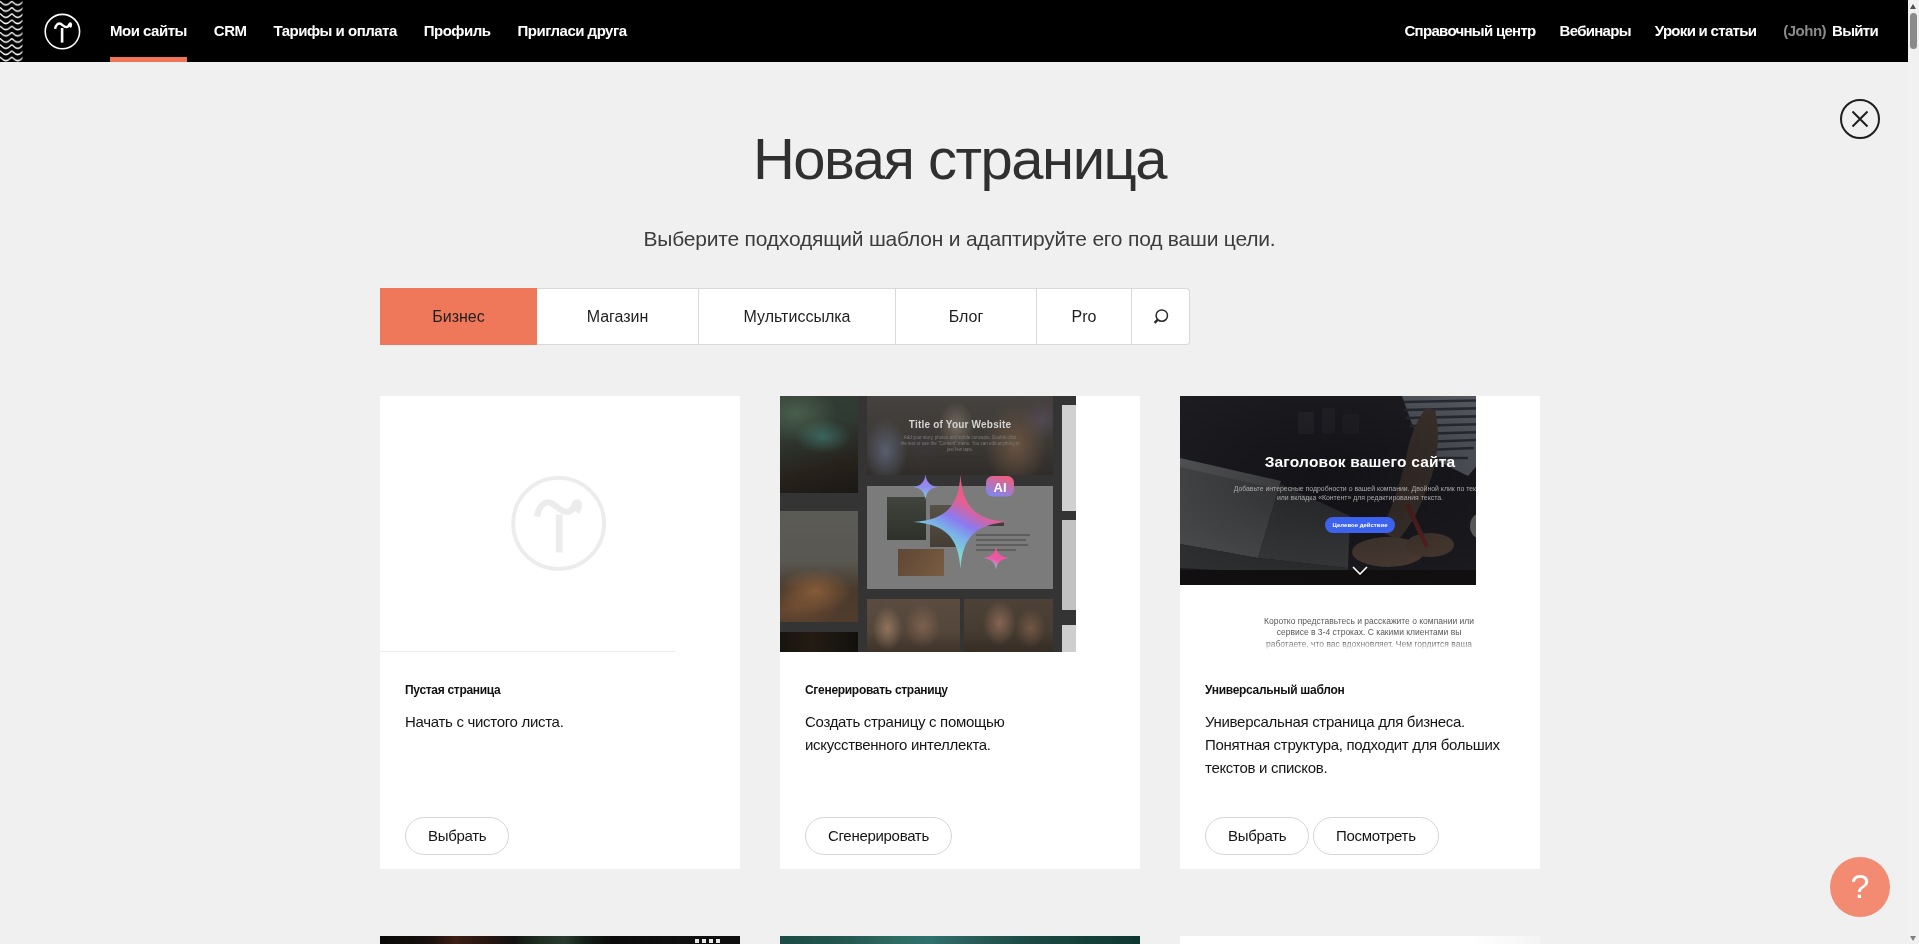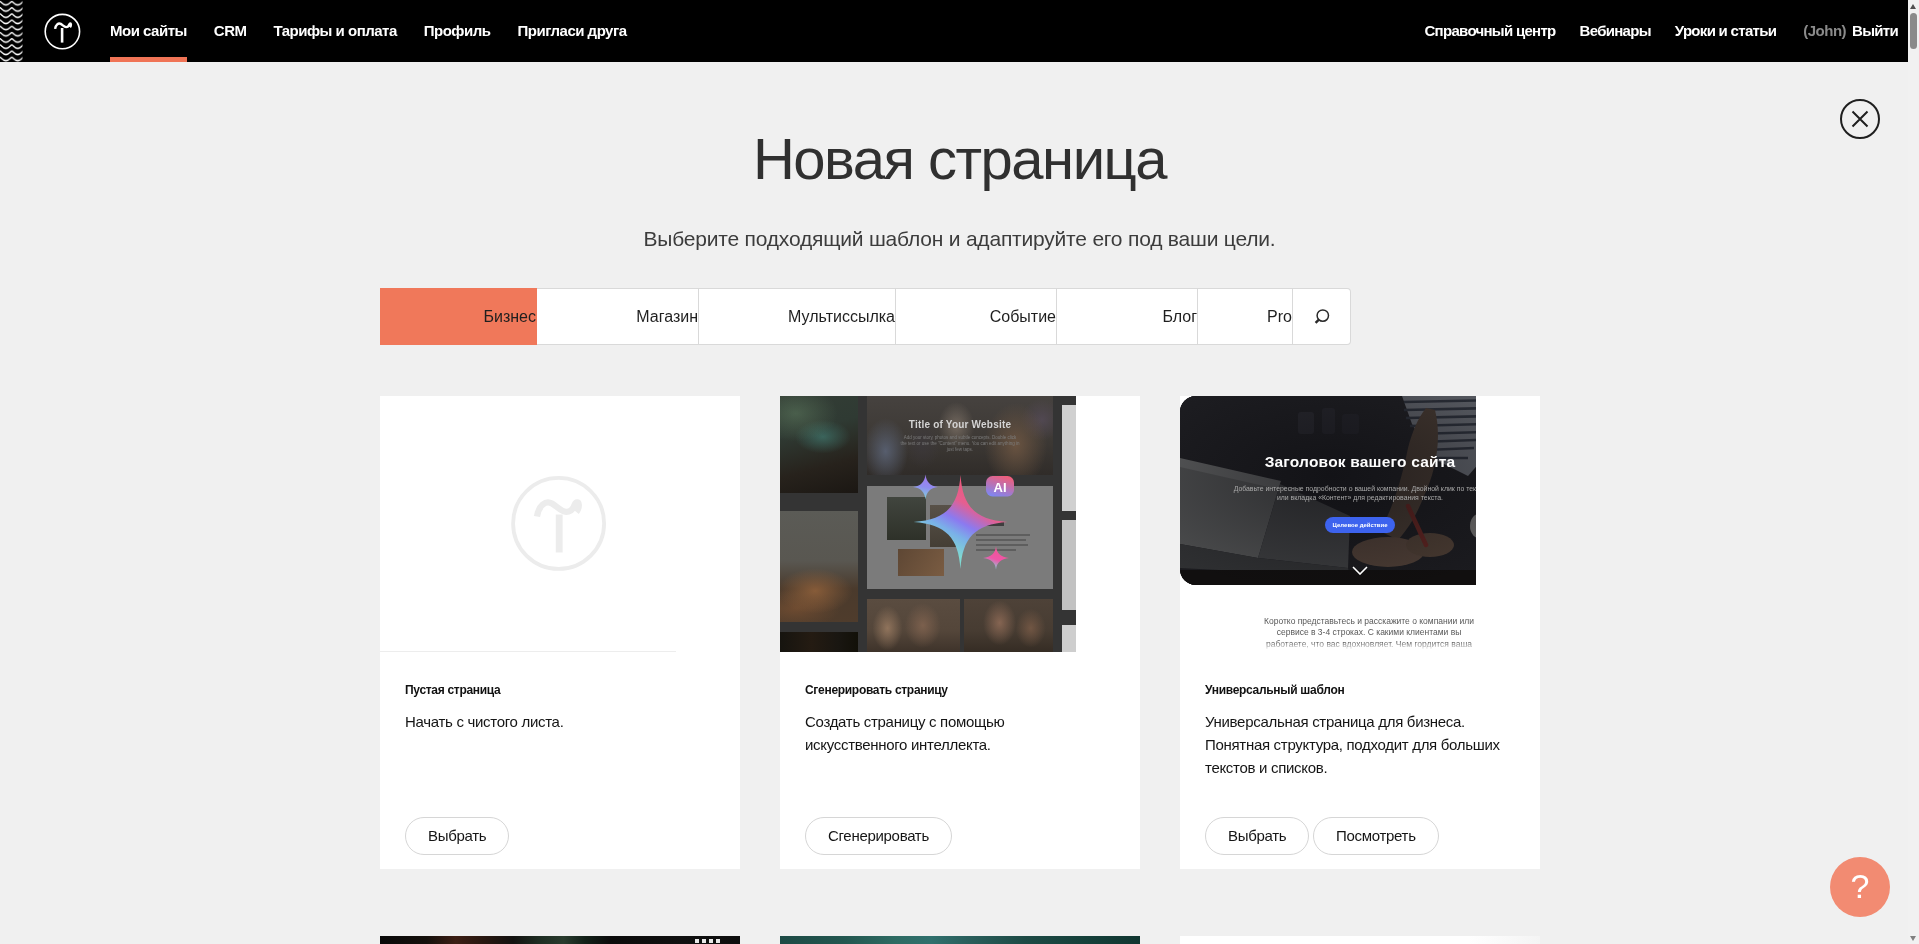--- a/index.html
+++ b/index.html
@@ -7,21 +7,21 @@
 html,body { width:1919px; height:944px; overflow:hidden; }
 body { background:#f0f0f0; font-family:"Liberation Sans", sans-serif; position:relative; }
 
 
 .header { position:absolute; left:0; top:0; width:1908px; height:62px; background:#000;padding-left:38px; }
 .waves { position:absolute; left:0; top:0; }
 .logo { position:absolute; left:44px; top:13px; }
 .nav { position:absolute; top:0; height:62px; white-space:nowrap; }
 .nav a { display:inline-block; color:#fff; font-size:15px; font-weight:bold; letter-spacing:-0.5px; line-height:62px; text-decoration:none; margin-right:27px; position:relative; }
 .navL { left:110px; }
-.navR { right:10px;text-align:center; }
+.navR { right:30px;text-align:center; }
 .navR a { margin-right:0; margin-left:24px; letter-spacing:-0.7px; }
 .nav a.active::after { content:""; position:absolute; left:0; right:0; bottom:0; height:5px; background:#f07456; }
 .john { color:#8a8a8a; font-size:15px; font-weight:bold; letter-spacing:-0.5px; line-height:62px; margin-left:27px; }
 .navR a.out { margin-left:6px; }
 
 
 .sbar { position:absolute; right:0; top:0; width:11px; height:944px; background:#f1f1f1; z-index:50; }
 .sbar .thumb { position:absolute; left:2px; top:13px; width:7px; height:36px; border-radius:4px; background:#8a8a8a; }
 .arrow-up { position:absolute; left:2px; top:4px; width:0; height:0; border-left:3.5px solid transparent; border-right:3.5px solid transparent; border-bottom:5px solid #505050; }
 .arrow-dn { position:absolute; left:2px; bottom:3px; width:0; height:0; border-left:3.5px solid transparent; border-right:3.5px solid transparent; border-top:5px solid #808080; }
@@ -29,21 +29,21 @@
 
 .close { position:absolute; left:1840px; top:99px; width:40px; height:40px; border:2px solid #1f1f1f; border-radius:50%; }
 .close svg { position:absolute; left:0; top:0; }
 
 
 h1 { position:absolute; top:125px; left:0; width:1919px; text-align:center; font-size:58px; font-weight:400; color:#303030; letter-spacing:-1.5px; }
 .sub { position:absolute; top:227px; left:0; width:1919px; text-align:center; font-size:21px; color:#3c3c3c; letter-spacing:-0.2px; }
 
 
 .tabs { position:absolute; left:380px; top:288px; height:57px; display:flex; }
-.tab { background:#fff; border:1px solid #d9d9d9; border-left:none; height:57px; line-height:55px; text-align:right; font-size:16px; color:#1f1f1f; }
+.tab { background:#fff; border:1px solid #d9d9d9; border-left:none; height:57px; line-height:55px; text-align:center; font-size:16px; color:#1f1f1f; }
 .tab.first { border-left:1px solid #d9d9d9; }
 .tab.active { background:#f0785a; border-color:#f0785a; }
 
 
 .card { position:absolute; top:396px; width:360px; height:473px; background:#fff; }
 .card .img { position:relative; width:296px; height:256px; border-bottom:1px solid #ededed; overflow:hidden; background:#fff; }
 .card .ttl { position:absolute; left:25px; top:287px; font-size:12px; font-weight:bold; letter-spacing:-0.3px; color:#111; }
 .card .dsc { position:absolute; left:25px; top:314px; font-size:15px; letter-spacing:-0.3px; line-height:23px; color:#151515; }
 .btn { position:absolute; top:421px; height:38px; line-height:36px; border:1px solid #d6d6d6; border-radius:19px; background:#fff; font-size:15px; letter-spacing:-0.3px; color:#151515; padding:0 22px; display:inline-block; }
 .tile { position:absolute; }
@@ -86,21 +86,20 @@
   </svg>
 </div>
 
 <h1>Новая страница</h1>
 <p class="sub">Выберите подходящий шаблон и адаптируйте его под ваши цели.</p>
 
 <div class="tabs">
   <div class="tab first active" style="width:157px">Бизнес</div>
   <div class="tab" style="width:162px">Магазин</div>
   <div class="tab" style="width:197px">Мультиссылка</div>
-  <div class="tab" style="width:161px">Событие</div>
   <div class="tab" style="width:141px">Блог</div>
   <div class="tab" style="width:95px">Pro</div>
   <div class="tab" style="width:58px; position:relative; border-radius:0 4px 4px 0;">
     <svg width="18" height="18" viewBox="0 0 18 18" style="position:absolute;left:19px;top:20px;">
       <circle cx="10.8" cy="6.6" r="5.7" fill="none" stroke="#2a2a2a" stroke-width="1.5"></circle>
       <path d="M6.6,10.9 L3.6,13.9" stroke="#2a2a2a" stroke-width="2.4"></path>
     </svg>
   </div>
 </div>
 
@@ -231,21 +230,21 @@
     </svg>
   </div>
   <div class="ttl">Сгенерировать страницу</div>
   <div class="dsc">Создать страницу с помощью<br>искусственного интеллекта.</div>
   <span class="btn" style="left:25px">Сгенерировать</span>
 </div>
 
 <div class="card" style="left:1180px">
   <div class="img" id="hero" style="border-bottom:none;">
 
-    <div style="position:absolute; left:0; top:0; width:360px; height:189px; overflow:hidden; background:#232326;border-radius:16px;">
+    <div style="position:absolute; left:0; top:0; width:360px; height:189px; overflow:hidden; background:#232326;">
       <svg width="360" height="189" viewBox="0 0 360 189">
         <rect width="360" height="189" fill="#2b2b2f"></rect>
 
         <rect x="0" y="0" width="240" height="100" fill="#303034"></rect>
         <rect x="118" y="16" width="16" height="22" rx="3" fill="#45454c"></rect>
         <rect x="142" y="12" width="13" height="26" rx="3" fill="#3f3f47"></rect>
         <rect x="162" y="18" width="17" height="20" rx="3" fill="#3a3a42"></rect>
 
         <path d="M222,0 L320,0 L312,52 L288,80 L252,62 L232,28 Z" fill="#a7acb6"></path>
         <g stroke="#474e5c" stroke-width="2.6" fill="none">

